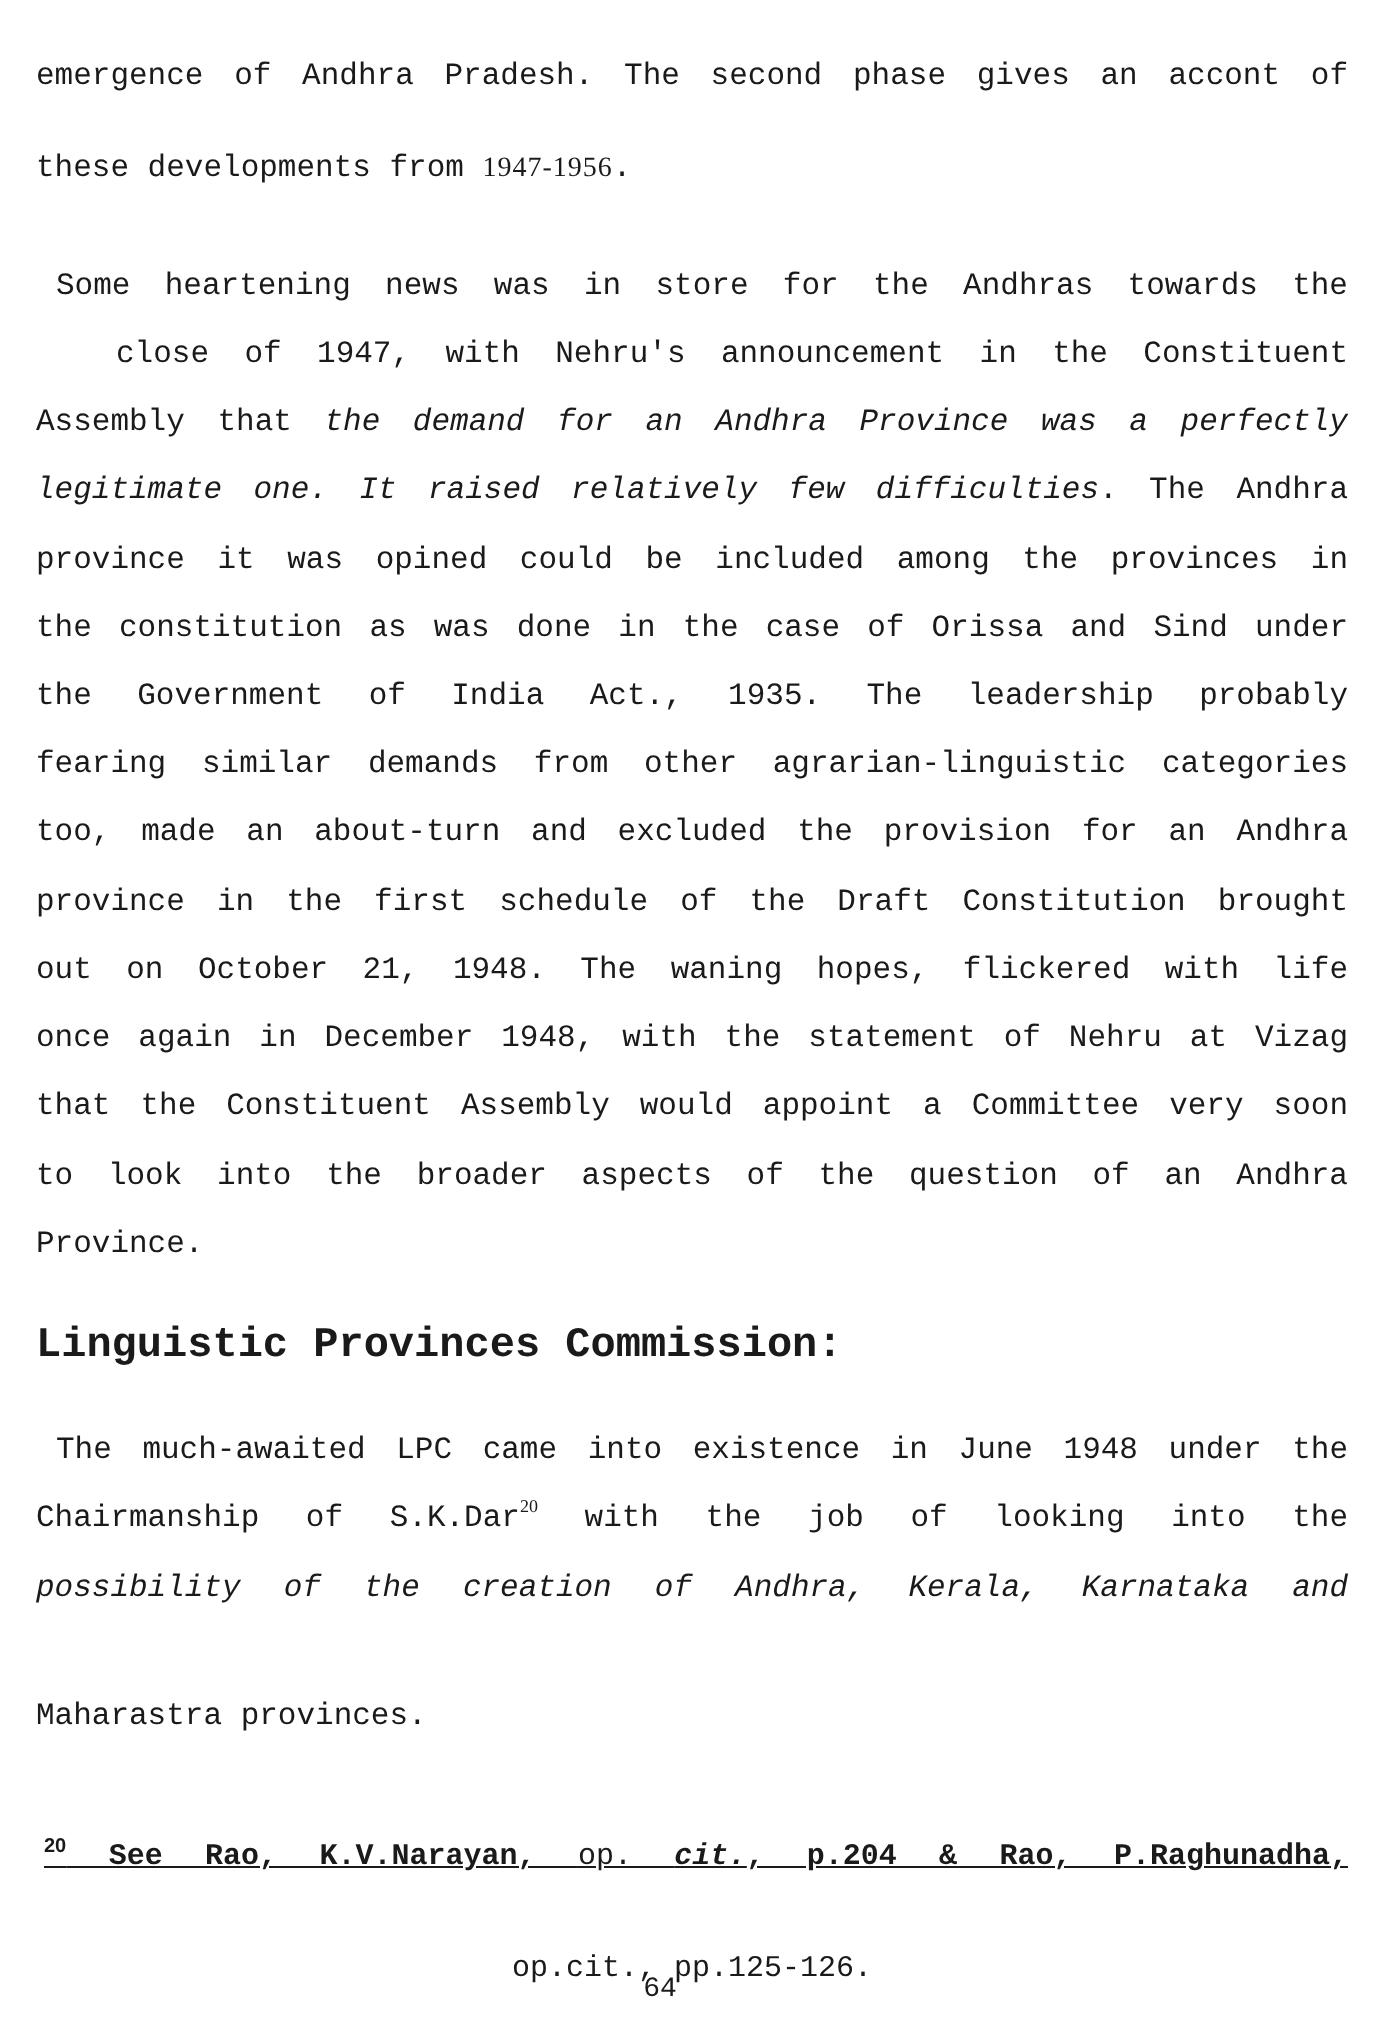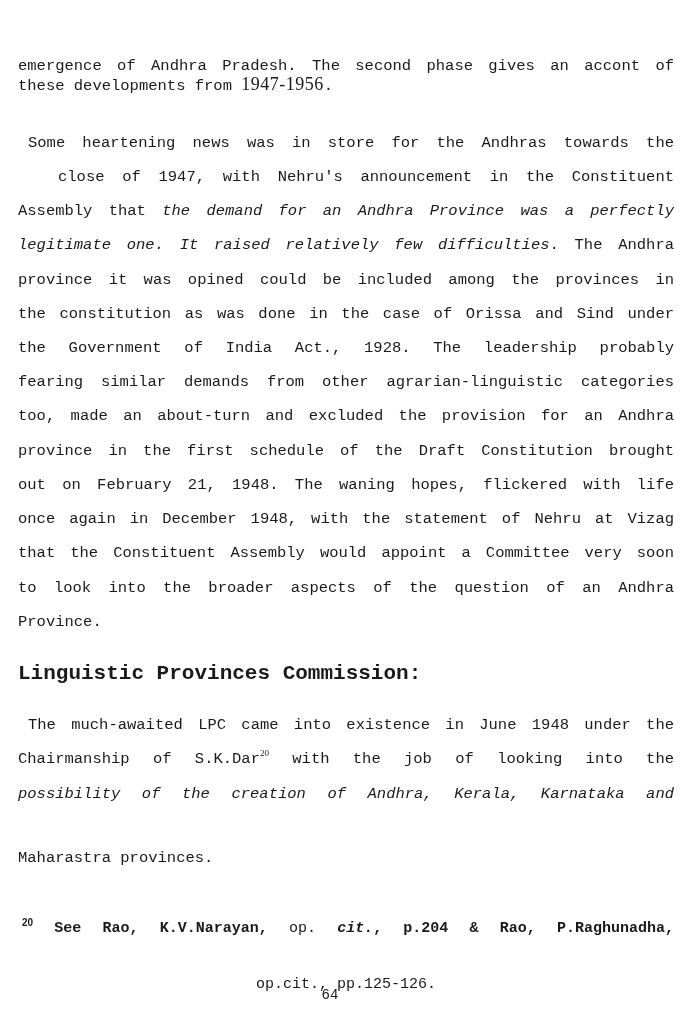--- a/index.html
+++ b/index.html
@@ -31,21 +31,21 @@
       text-align: justify;
       text-align-last: justify;
     }
     .line.last {
       text-align-last: left;
     }
     .indent {
       padding-left: 10px;
     }
     .ital { font-style: italic; }
-    .num { font-family: "Liberation Serif", "DejaVu Serif", serif; font-size: 18px; letter-spacing: 0.5px; }
+    .num { font-family: "Liberation Serif", "DejaVu Serif", serif; font-size: 14px; letter-spacing: 0.5px; }
     .heading {
       position: absolute;
       left: 0;
       font-weight: bold;
       font-size: 21px;
       line-height: 20px;
     }
     .sup {
       font-family: "Liberation Serif", "DejaVu Serif", serif;
       font-size: 9px;
@@ -57,20 +57,21 @@
       left: 0;
       right: 0;
       font-size: 15px;
       line-height: 17px;
     }
     .fn1 {
       text-align: justify;
       text-align-last: justify;
       font-weight: bold;
       white-space: nowrap;
+      text-decoration: underline;
     }
     .fn-sup {
       font-family: "Liberation Sans", "DejaVu Sans", sans-serif;
       font-size: 10px;
       vertical-align: 6px;
       line-height: 0;
       font-weight: bold;
     }
     .fn-normal { font-weight: normal; }
     .fn-italic { font-style: italic; }
@@ -84,34 +85,34 @@
       font-weight: normal;
       font-size: 14px;
       line-height: 18px;
     }
   </style>
 </head>
 <body>
 
 <div class="page">
 
-  <div class="line" style="top:56px;">emergence of Andhra Pradesh. The second phase gives an accont of</div>
+  <div class="line" style="top:28px;">emergence of Andhra Pradesh. The second phase gives an accont of</div>
   <div class="line last" style="top:74px;"><span>these developments from</span> <span class="num">1947-1956</span><span>.</span></div>
 
   <div class="line indent" style="top:133px;">Some heartening news was in store for the Andhras towards the</div>
   <div class="line" style="top:167px;margin-left:40px;">close of 1947, with Nehru's announcement in the Constituent</div>
   <div class="line" style="top:201px;"><span>Assembly that </span><span class="ital">the demand for an Andhra Province was a perfectly</span></div>
   <div class="line" style="top:235px;"><span class="ital">legitimate one. It raised relatively few difficulties</span><span>. The Andhra</span></div>
   <div class="line" style="top:270px;">province it was opined could be included among the provinces in</div>
   <div class="line" style="top:304px;">the constitution as was done in the case of Orissa and Sind under</div>
-  <div class="line" style="top:338px;">the Government of India Act., 1928. The leadership probably</div>
+  <div class="line" style="top:338px;">the Government of India Act., 1935. The leadership probably</div>
   <div class="line" style="top:372px;">fearing similar demands from other agrarian-linguistic categories</div>
   <div class="line" style="top:406px;">too, made an about-turn and excluded the provision for an Andhra</div>
   <div class="line" style="top:441px;">province in the first schedule of the Draft Constitution brought</div>
-  <div class="line" style="top:475px;">out on February 21, 1948. The waning hopes, flickered with life</div>
+  <div class="line" style="top:475px;">out on October 21, 1948. The waning hopes, flickered with life</div>
   <div class="line" style="top:509px;">once again in December 1948, with the statement of Nehru at Vizag</div>
   <div class="line" style="top:543px;">that the Constituent Assembly would appoint a Committee very soon</div>
   <div class="line" style="top:578px;">to look into the broader aspects of the question of an Andhra</div>
   <div class="line last" style="top:612px;">Province.</div>
 
   <div class="heading" style="top:664px;">Linguistic Provinces Commission:</div>
 
   <div class="line indent" style="top:715px;">The much-awaited LPC came into existence in June 1948 under the</div>
   <div class="line" style="top:749px;"><span>Chairmanship of S.K.Dar</span><sup class="sup">20</sup><span> with the job of looking into the</span></div>
   <div class="line" style="top:784px;font-style:italic;">possibility of the creation of Andhra, Kerala, Karnataka and</div>

